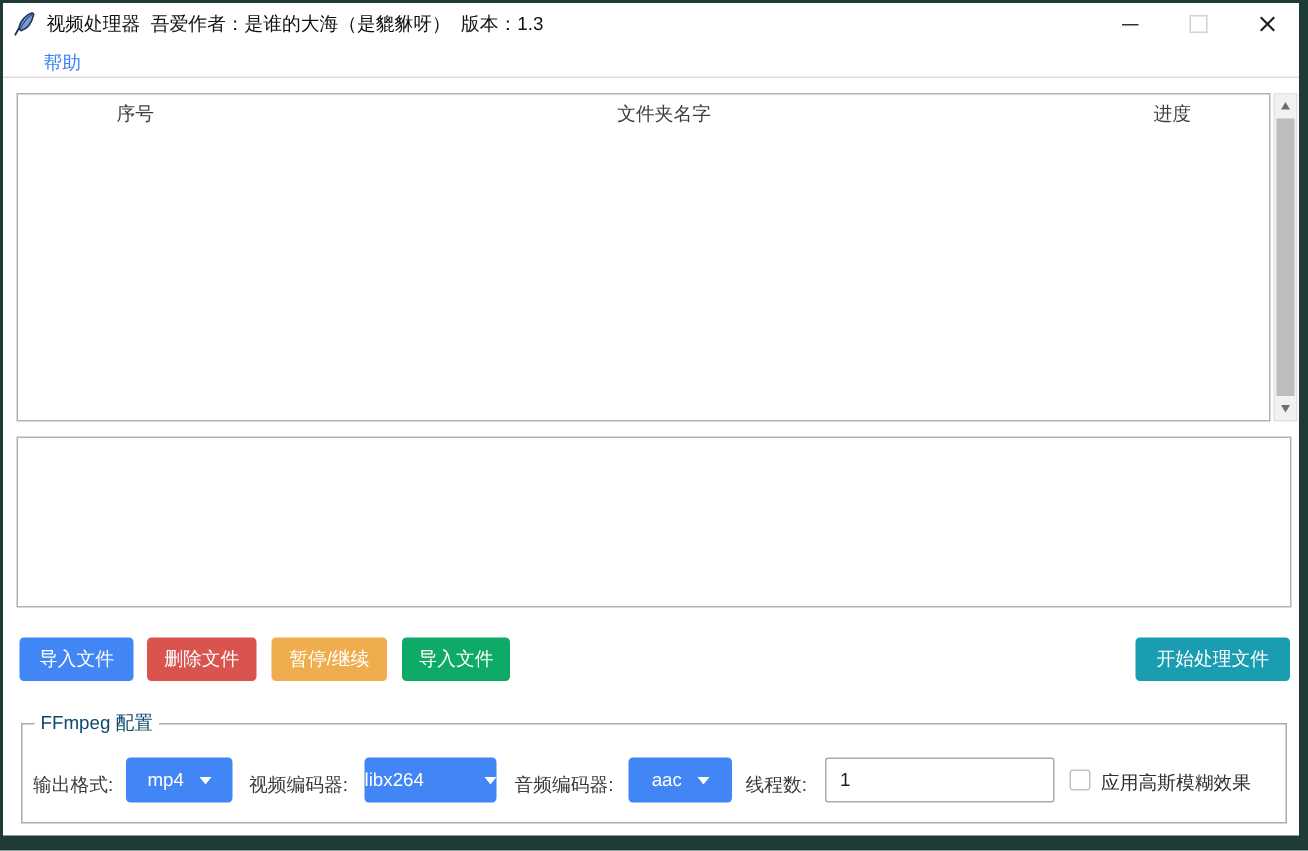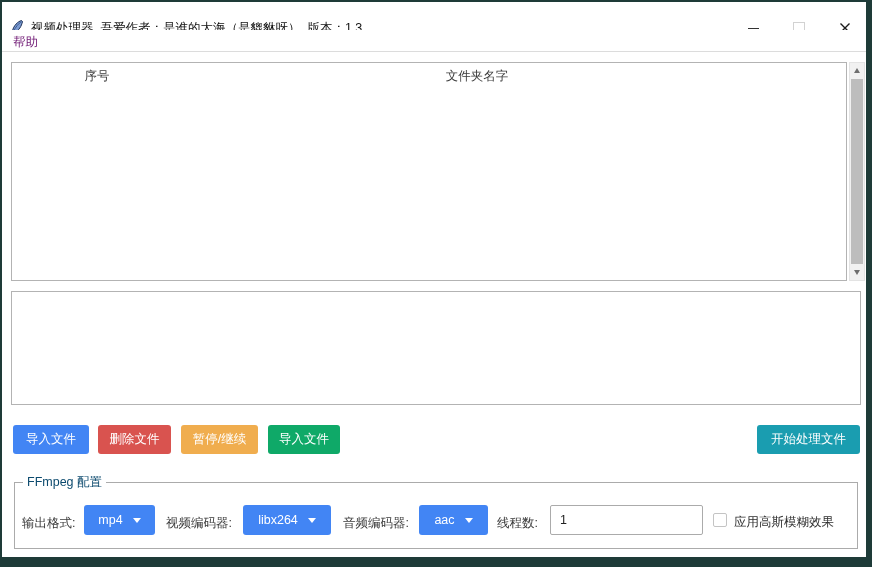--- a/index.html
+++ b/index.html
@@ -8,32 +8,32 @@
     background:#1e3b38;
     font-family:"Liberation Sans","DejaVu Sans",sans-serif;
     position:relative;overflow:hidden;
     -webkit-font-smoothing:antialiased;
   }
   .window{
     position:absolute;left:2px;top:2px;width:864px;height:555px;
     background:#ffffff;
   }
   
-  .titlebar{position:absolute;left:0;top:12px;width:100%;height:28px;background:#ffffff;}
+  .titlebar{position:absolute;left:0;top:0;width:100%;height:28px;background:#ffffff;}
   .app-icon{position:absolute;left:6px;top:5px;width:17px;height:18px;}
   .title{position:absolute;left:29px;top:6px;font-size:12.5px;color:#111;white-space:pre;}
   .ctrl{position:absolute;top:0;width:34px;height:28px;display:flex;align-items:center;justify-content:center;cursor:default;}
   .ctrl.min{left:734px;}
   .ctrl.max{left:780px;}
   .ctrl.close{left:826px;}
   .min-glyph{width:11px;height:0;border-top:1.6px solid #333;}
   .max-glyph{width:10px;height:10px;border:1.4px solid #d2d2d2;}
   
   .menubar{position:absolute;left:0;top:28px;width:100%;height:21px;background:#ffffff;}
-  .menu-item{position:absolute;left:8px;top:3px;font-size:12.5px;color:#701a75;padding:1px 3px;}
+  .menu-item{position:absolute;left:24px;top:3px;font-size:12.5px;color:#3b82f6;padding:1px 3px;}
   .menubar-divider{position:absolute;left:0;top:49px;width:100%;height:1px;background:#dcdcdc;}
   
   .file-table{
     position:absolute;left:9px;top:60px;width:836px;height:219px;
     background:#fff;border:1px solid #b3b3b3;box-sizing:border-box;
   }
   .thead{display:flex;height:27px;align-items:center;gap:36px;}
   .th{font-size:12.5px;color:#3c3c3c;text-align:center;}
   .col-index{width:170px;}
   .col-name{width:518px;}
@@ -130,20 +130,21 @@
 
   <div class="menubar">
     <span class="menu-item">帮助</span>
   </div>
   <div class="menubar-divider"></div>
 
   <div class="file-table">
     <div class="thead">
       <div class="th col-index">序号</div>
       <div class="th col-name">文件夹名字</div>
+      <div class="th col-progress">进度</div>
     </div>
   </div>
 
   <div class="scrollbar">
     <div class="sb-btn up">
         <div class="tri-up"></div>
       </div>
     <div class="sb-thumb"></div>
     <div class="sb-btn down">
         <div class="tri-down"></div>
@@ -162,21 +163,21 @@
     <span class="group-label">FFmpeg 配置</span>
   </div>
 
   <span class="cfg-label lbl-format">输出格式:</span>
   <div class="dropdown dd-format" style="background-color: rgb(66, 133, 244);">
     <span>mp4</span>
     <span class="dd-arrow"></span>
   </div>
 
   <span class="cfg-label lbl-vcodec">视频编码器:</span>
-  <div class="dropdown dd-vcodec" style="background-color: rgb(66, 133, 244);">
+  <div class="dropdown dd-vcodec" style="background-color: rgb(66, 133, 244); justify-content: space-between;">
     <span>libx264</span>
     <span class="dd-arrow"></span>
   </div>
 
   <span class="cfg-label lbl-acodec">音频编码器:</span>
   <div class="dropdown dd-acodec" style="background-color: rgb(66, 133, 244);">
     <span>aac</span>
     <span class="dd-arrow"></span>
   </div>
 

